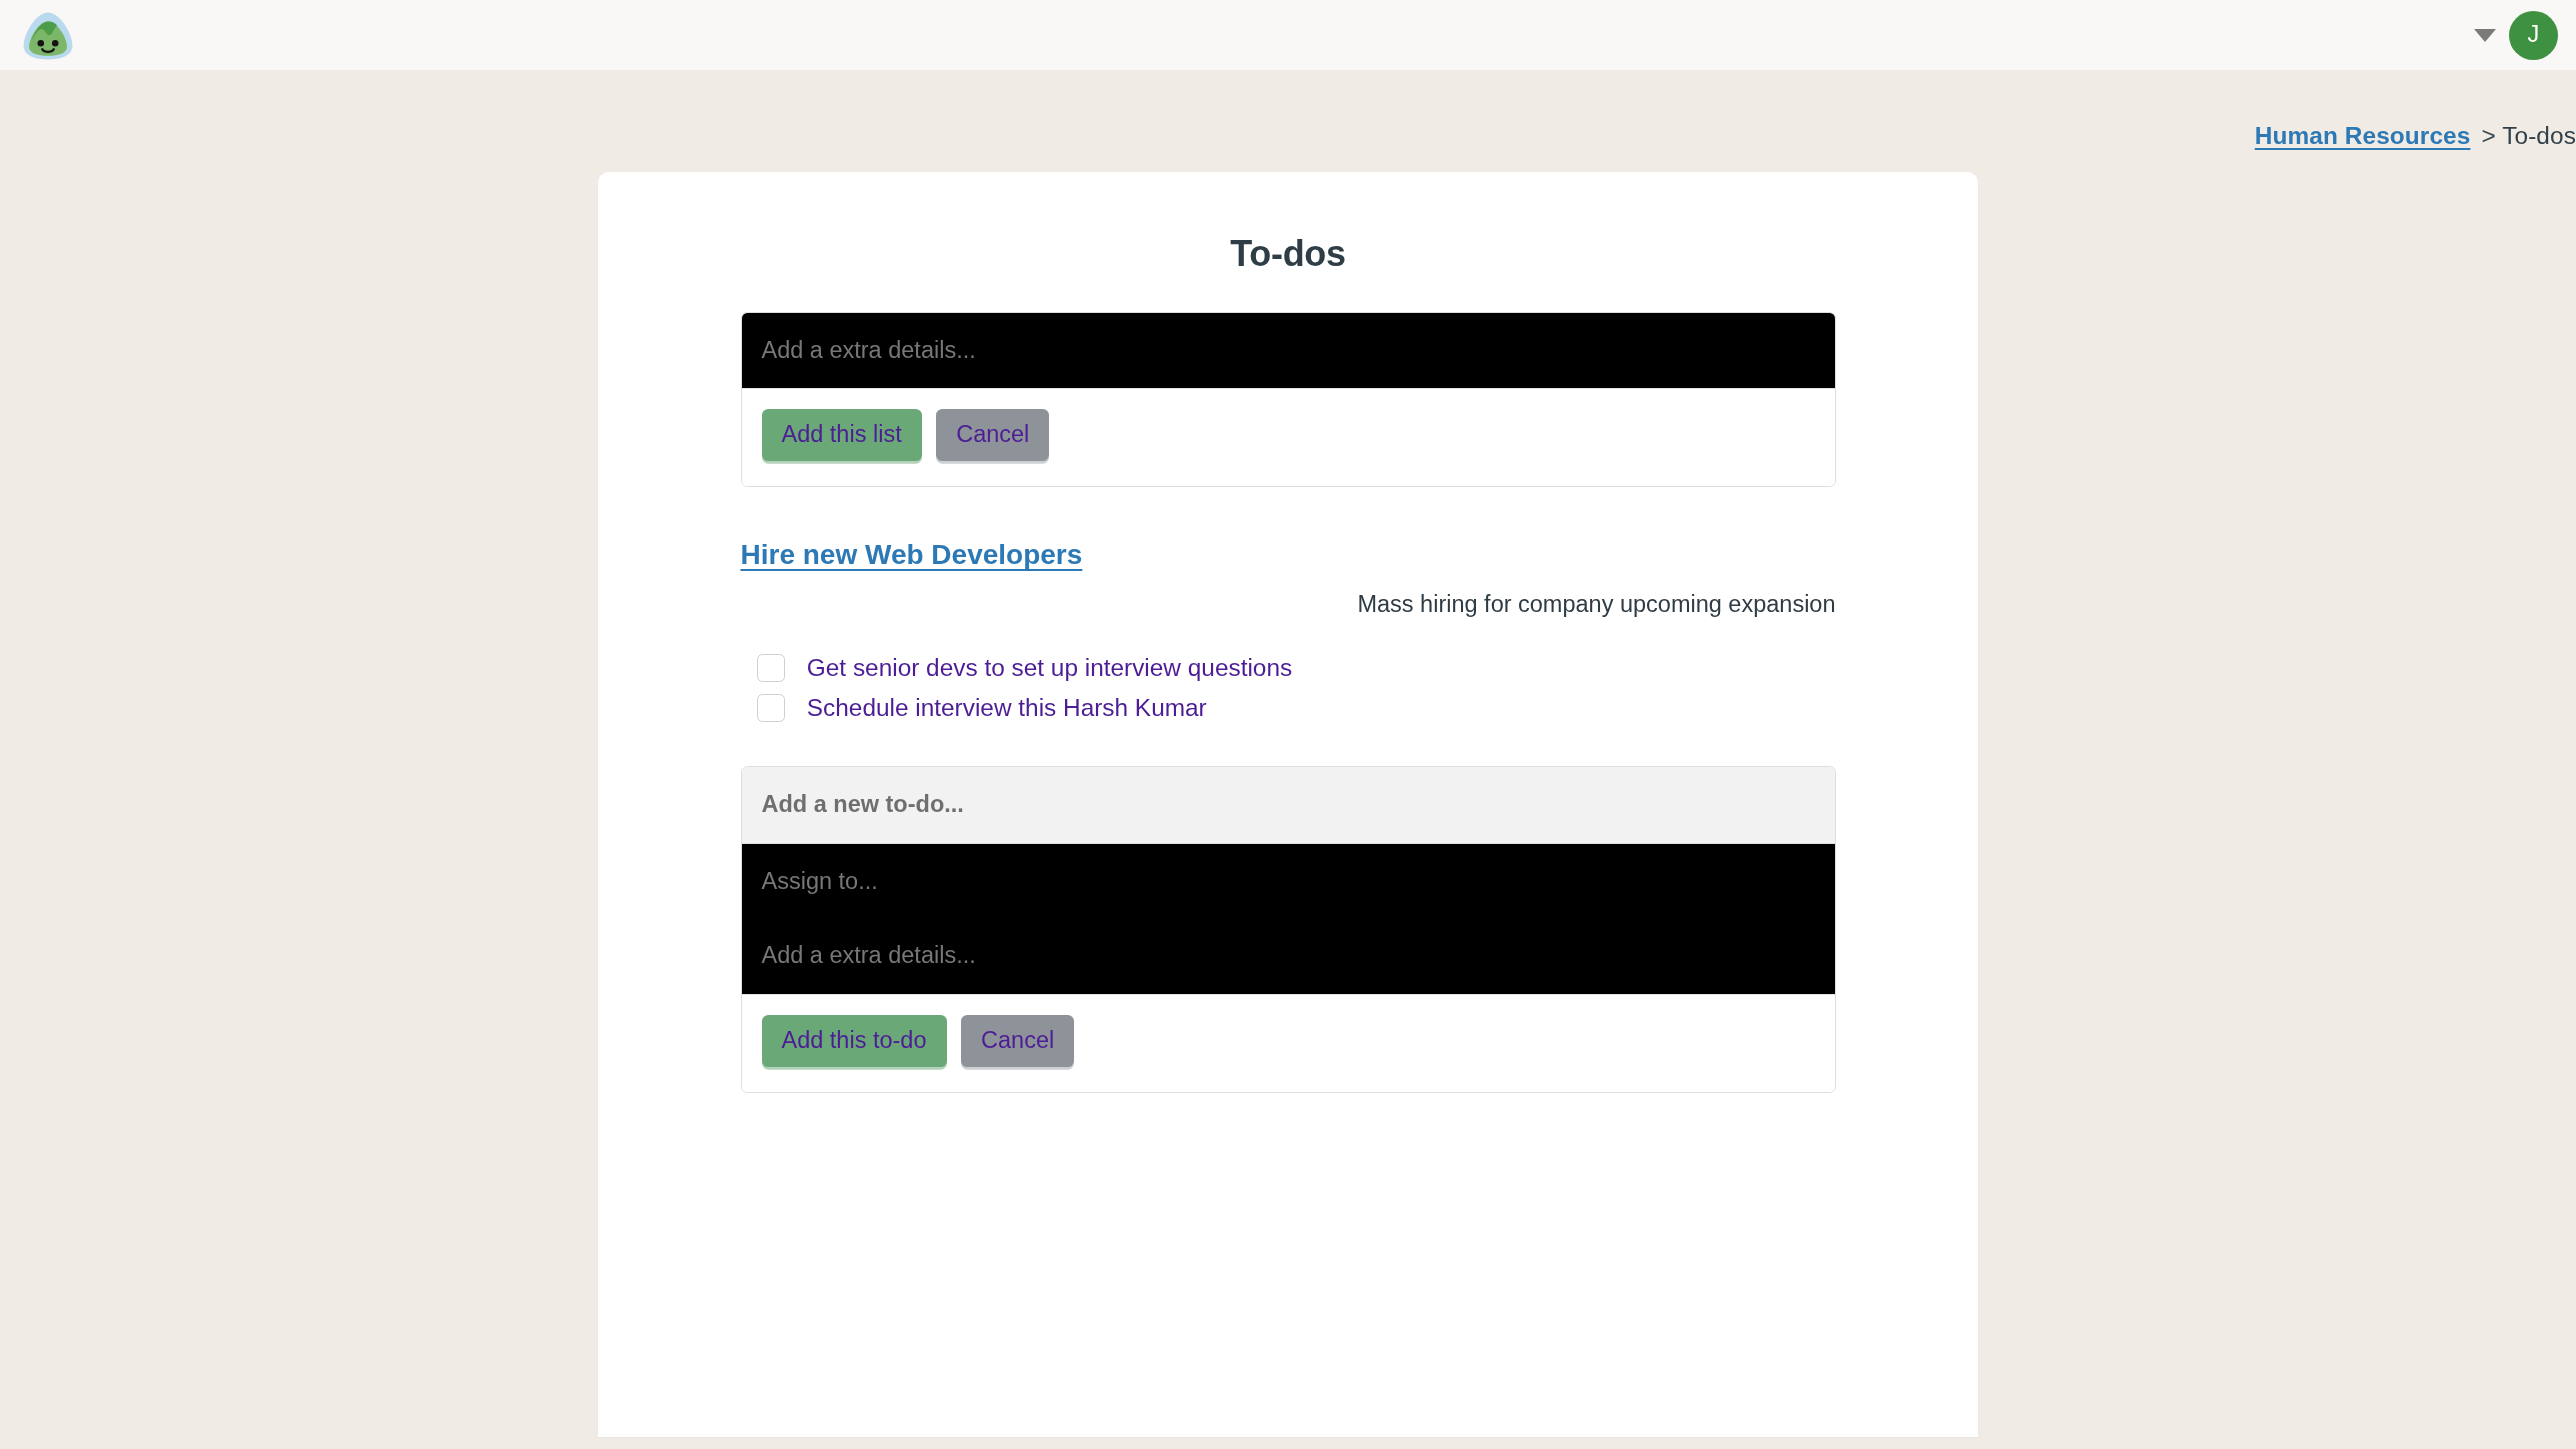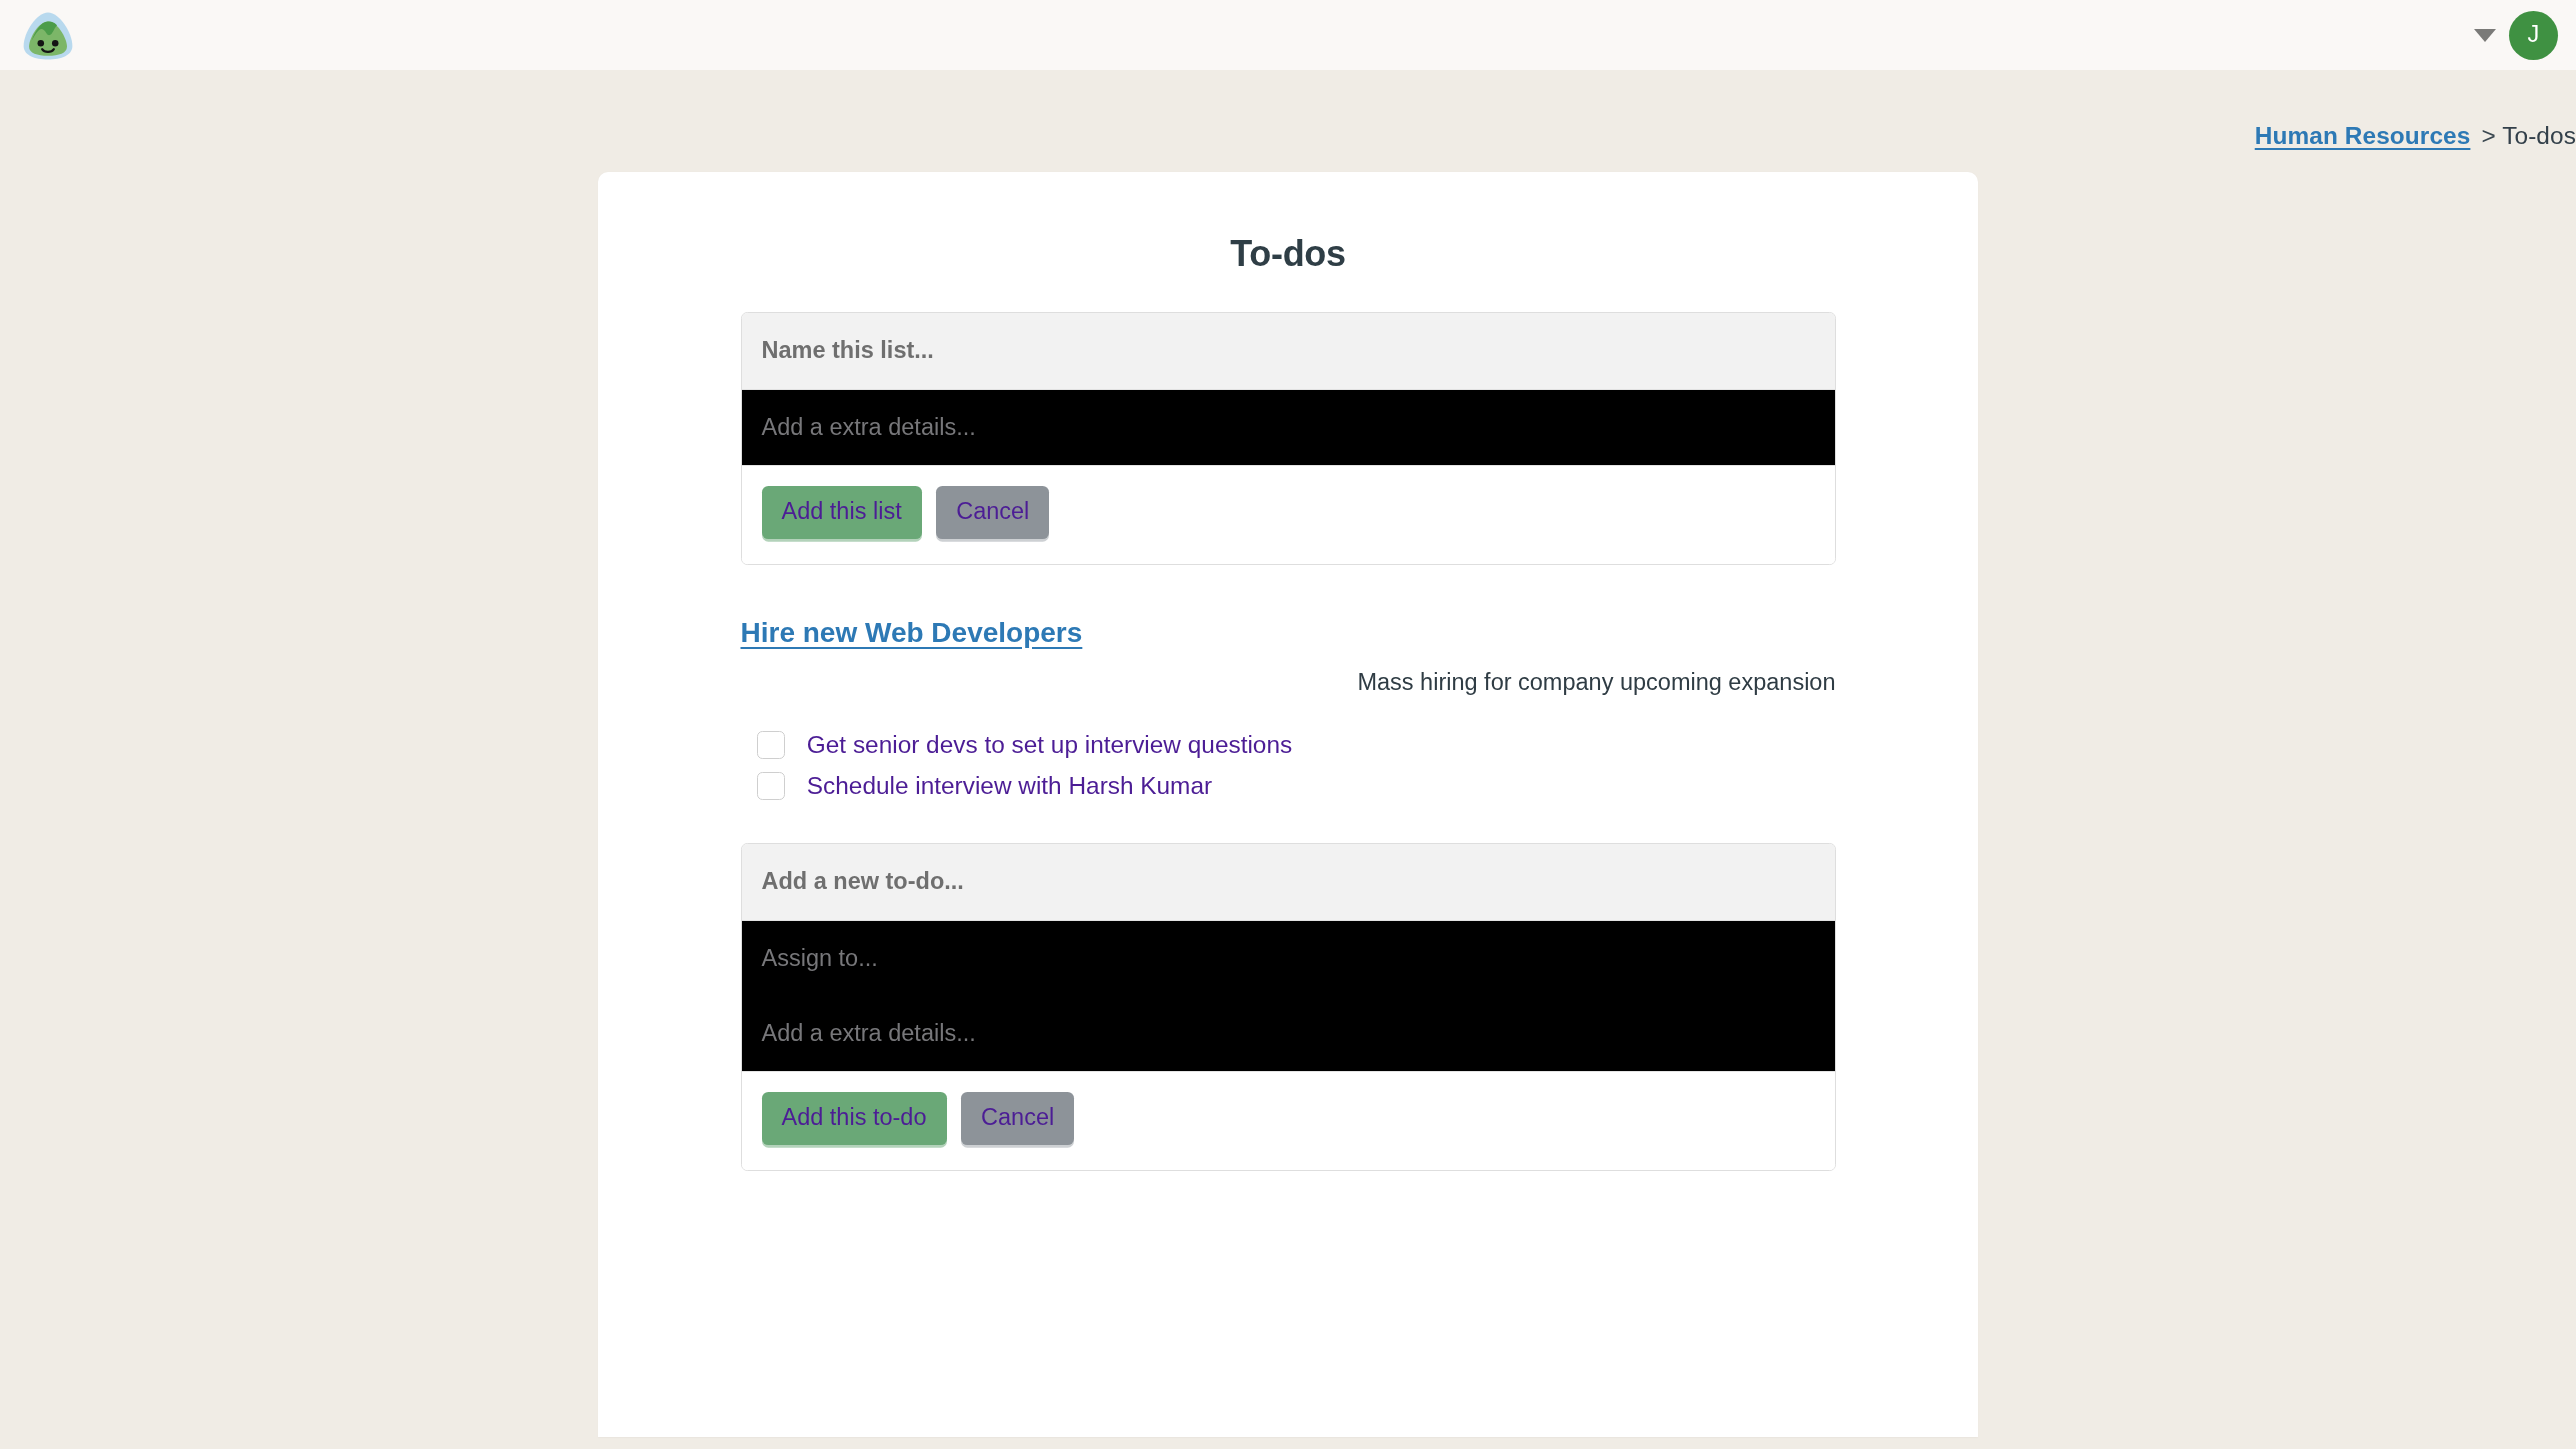--- a/index.html
+++ b/index.html
@@ -256,44 +256,41 @@
   <span class="current">To-dos</span>
 </div>
 
 <div class="card">
 
   <div class="page-title">To-dos</div>
 
   <div class="inner">
 
     <div class="formbox">
-      <div class="fb-header">
-        <span class="ph">Name this list...</span>
-      </div>
       <div class="fb-field">
         <span class="ph">Add a extra details...</span>
       </div>
       <div class="fb-actions">
         <button class="btn btn-green">Add this list</button>
         <button class="btn btn-gray">Cancel</button>
       </div>
     </div>
 
     <div class="list-section">
       <a class="list-title" href="#">Hire new Web Developers</a>
       <div class="list-desc">Mass hiring for company upcoming expansion</div>
 
       <div class="todo-items">
         <div class="todo-item">
           <span class="checkbox"></span>
           <span class="todo-label">Get senior devs to set up interview questions</span>
         </div>
         <div class="todo-item">
           <span class="checkbox"></span>
-          <span class="todo-label">Schedule interview with Harsh Kumar</span>
+          <span class="todo-label">Schedule interview this Harsh Kumar</span>
         </div>
       </div>
     </div>
 
     <div class="formbox">
       <div class="fb-header">
         <span class="ph">Add a new to-do...</span>
       </div>
       <div class="fb-field">
         <span class="ph">Assign to...</span>

